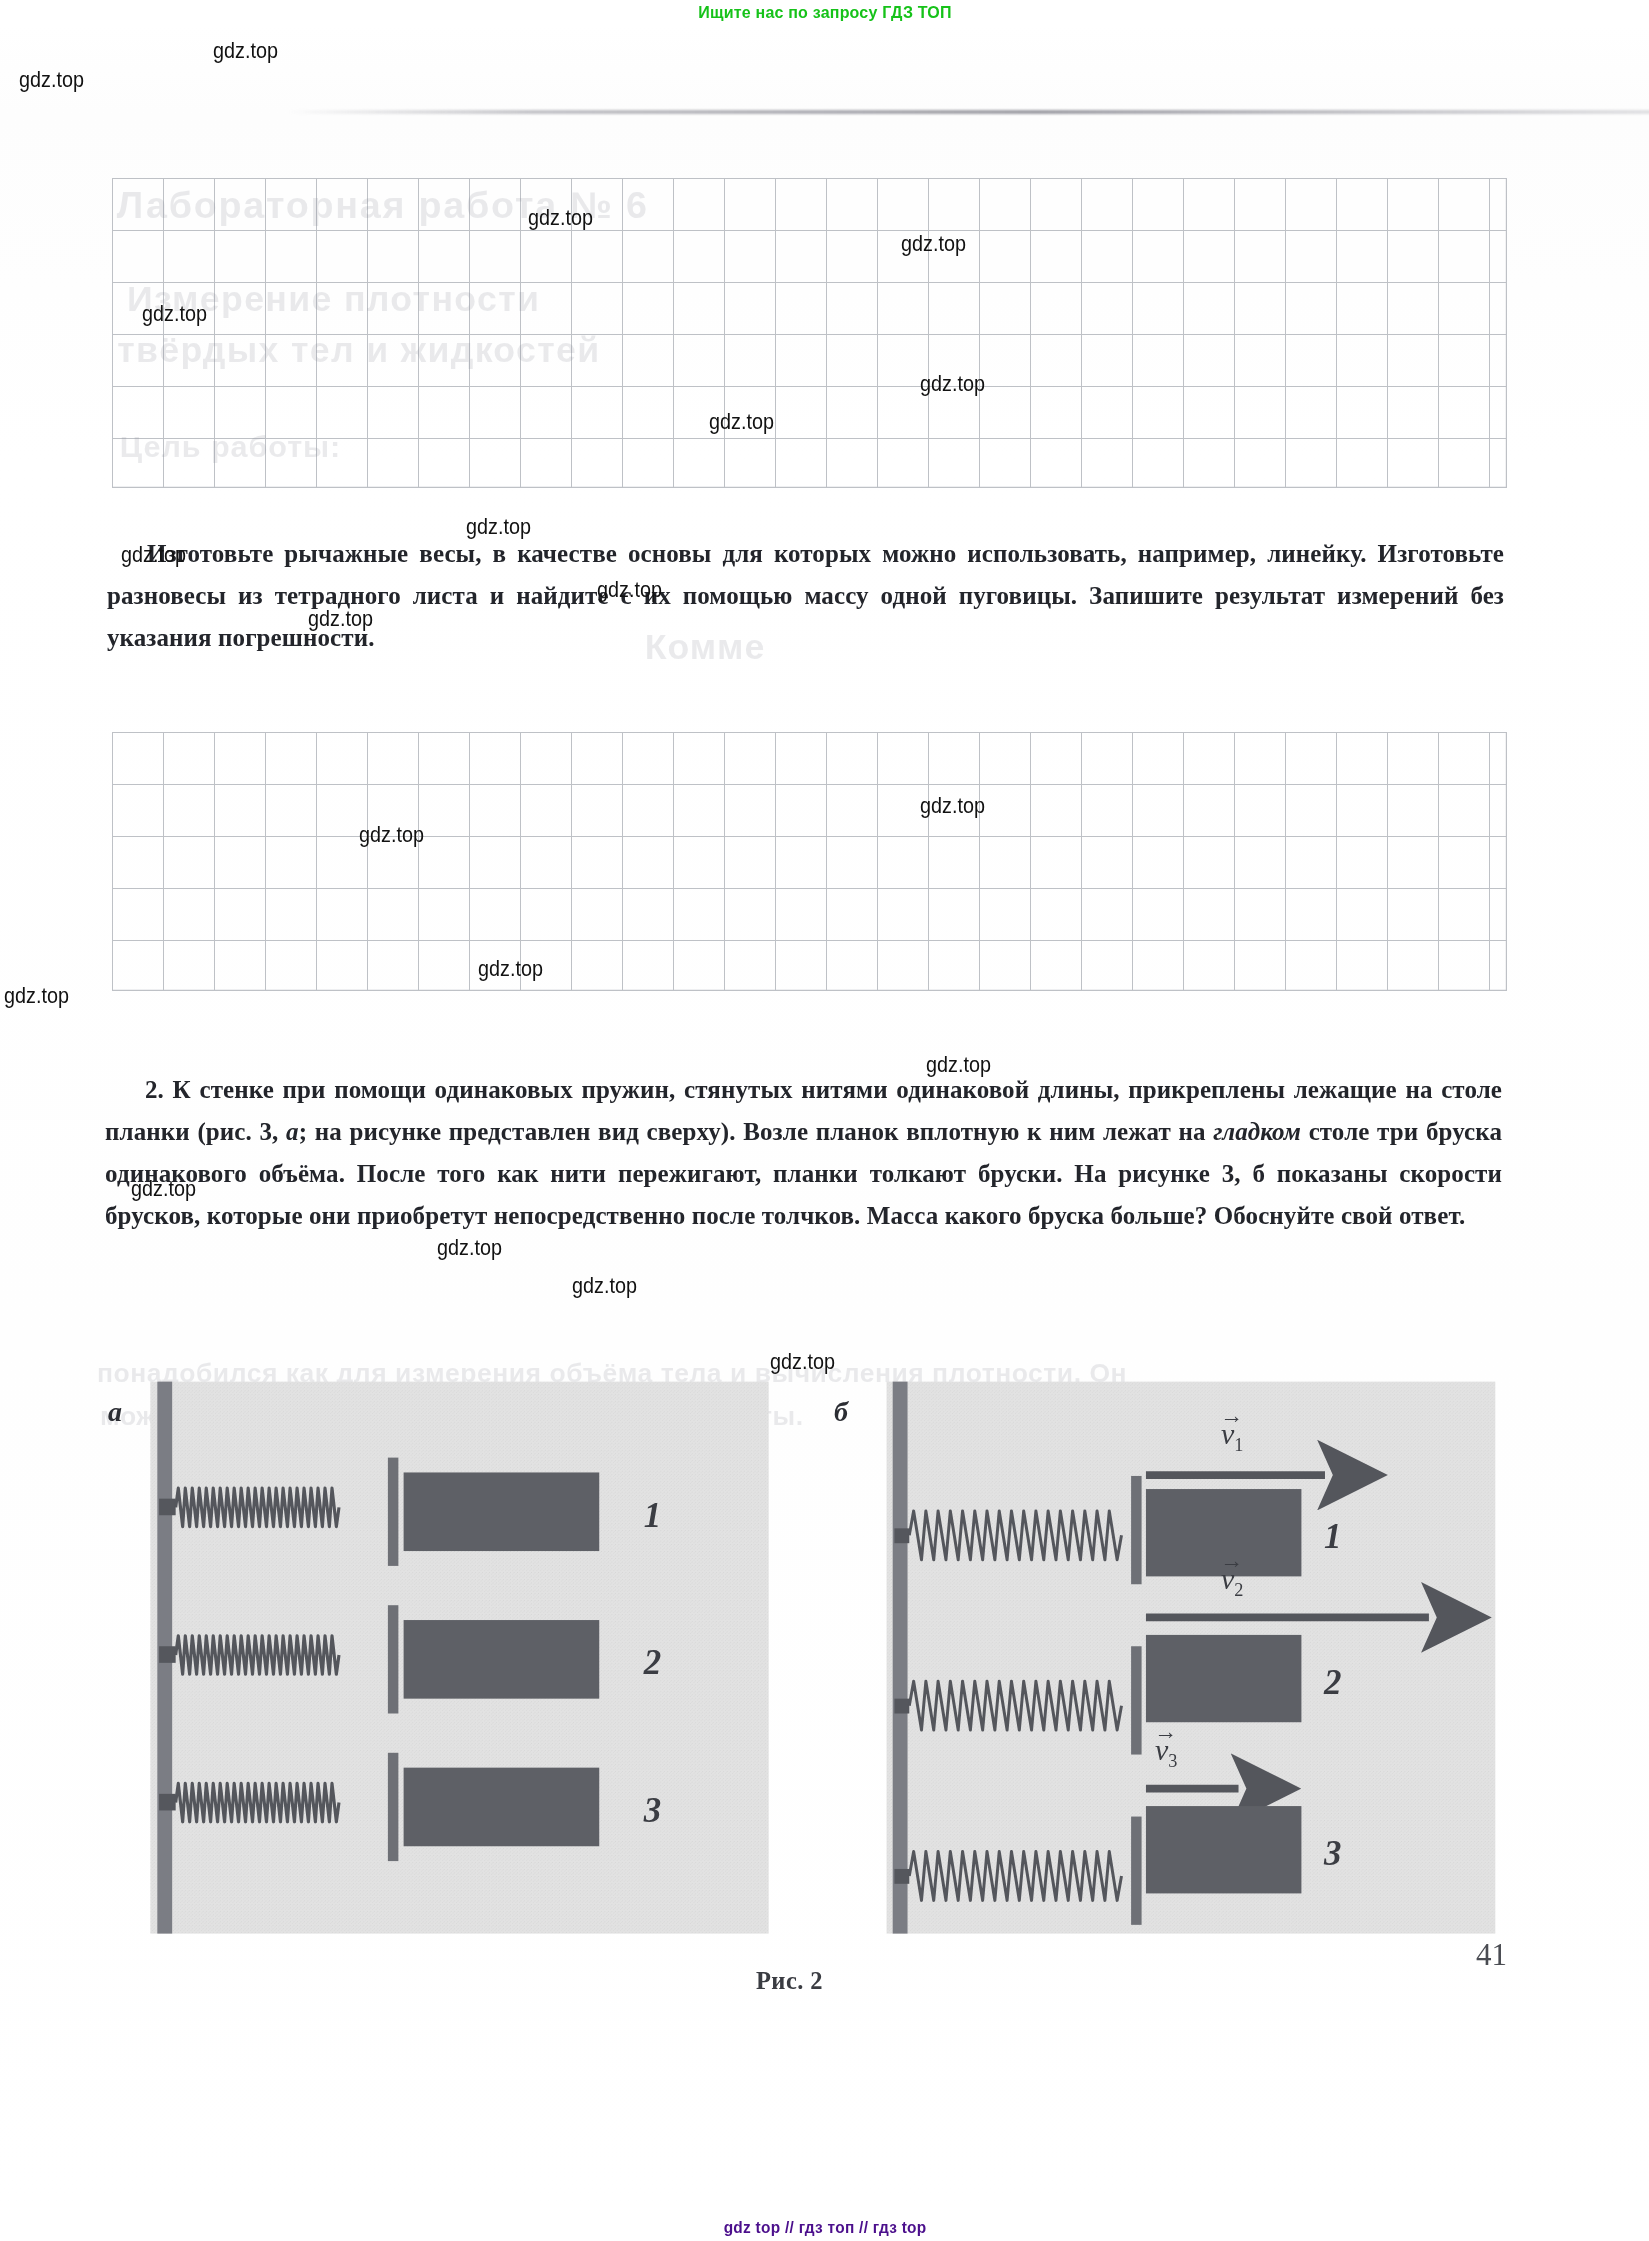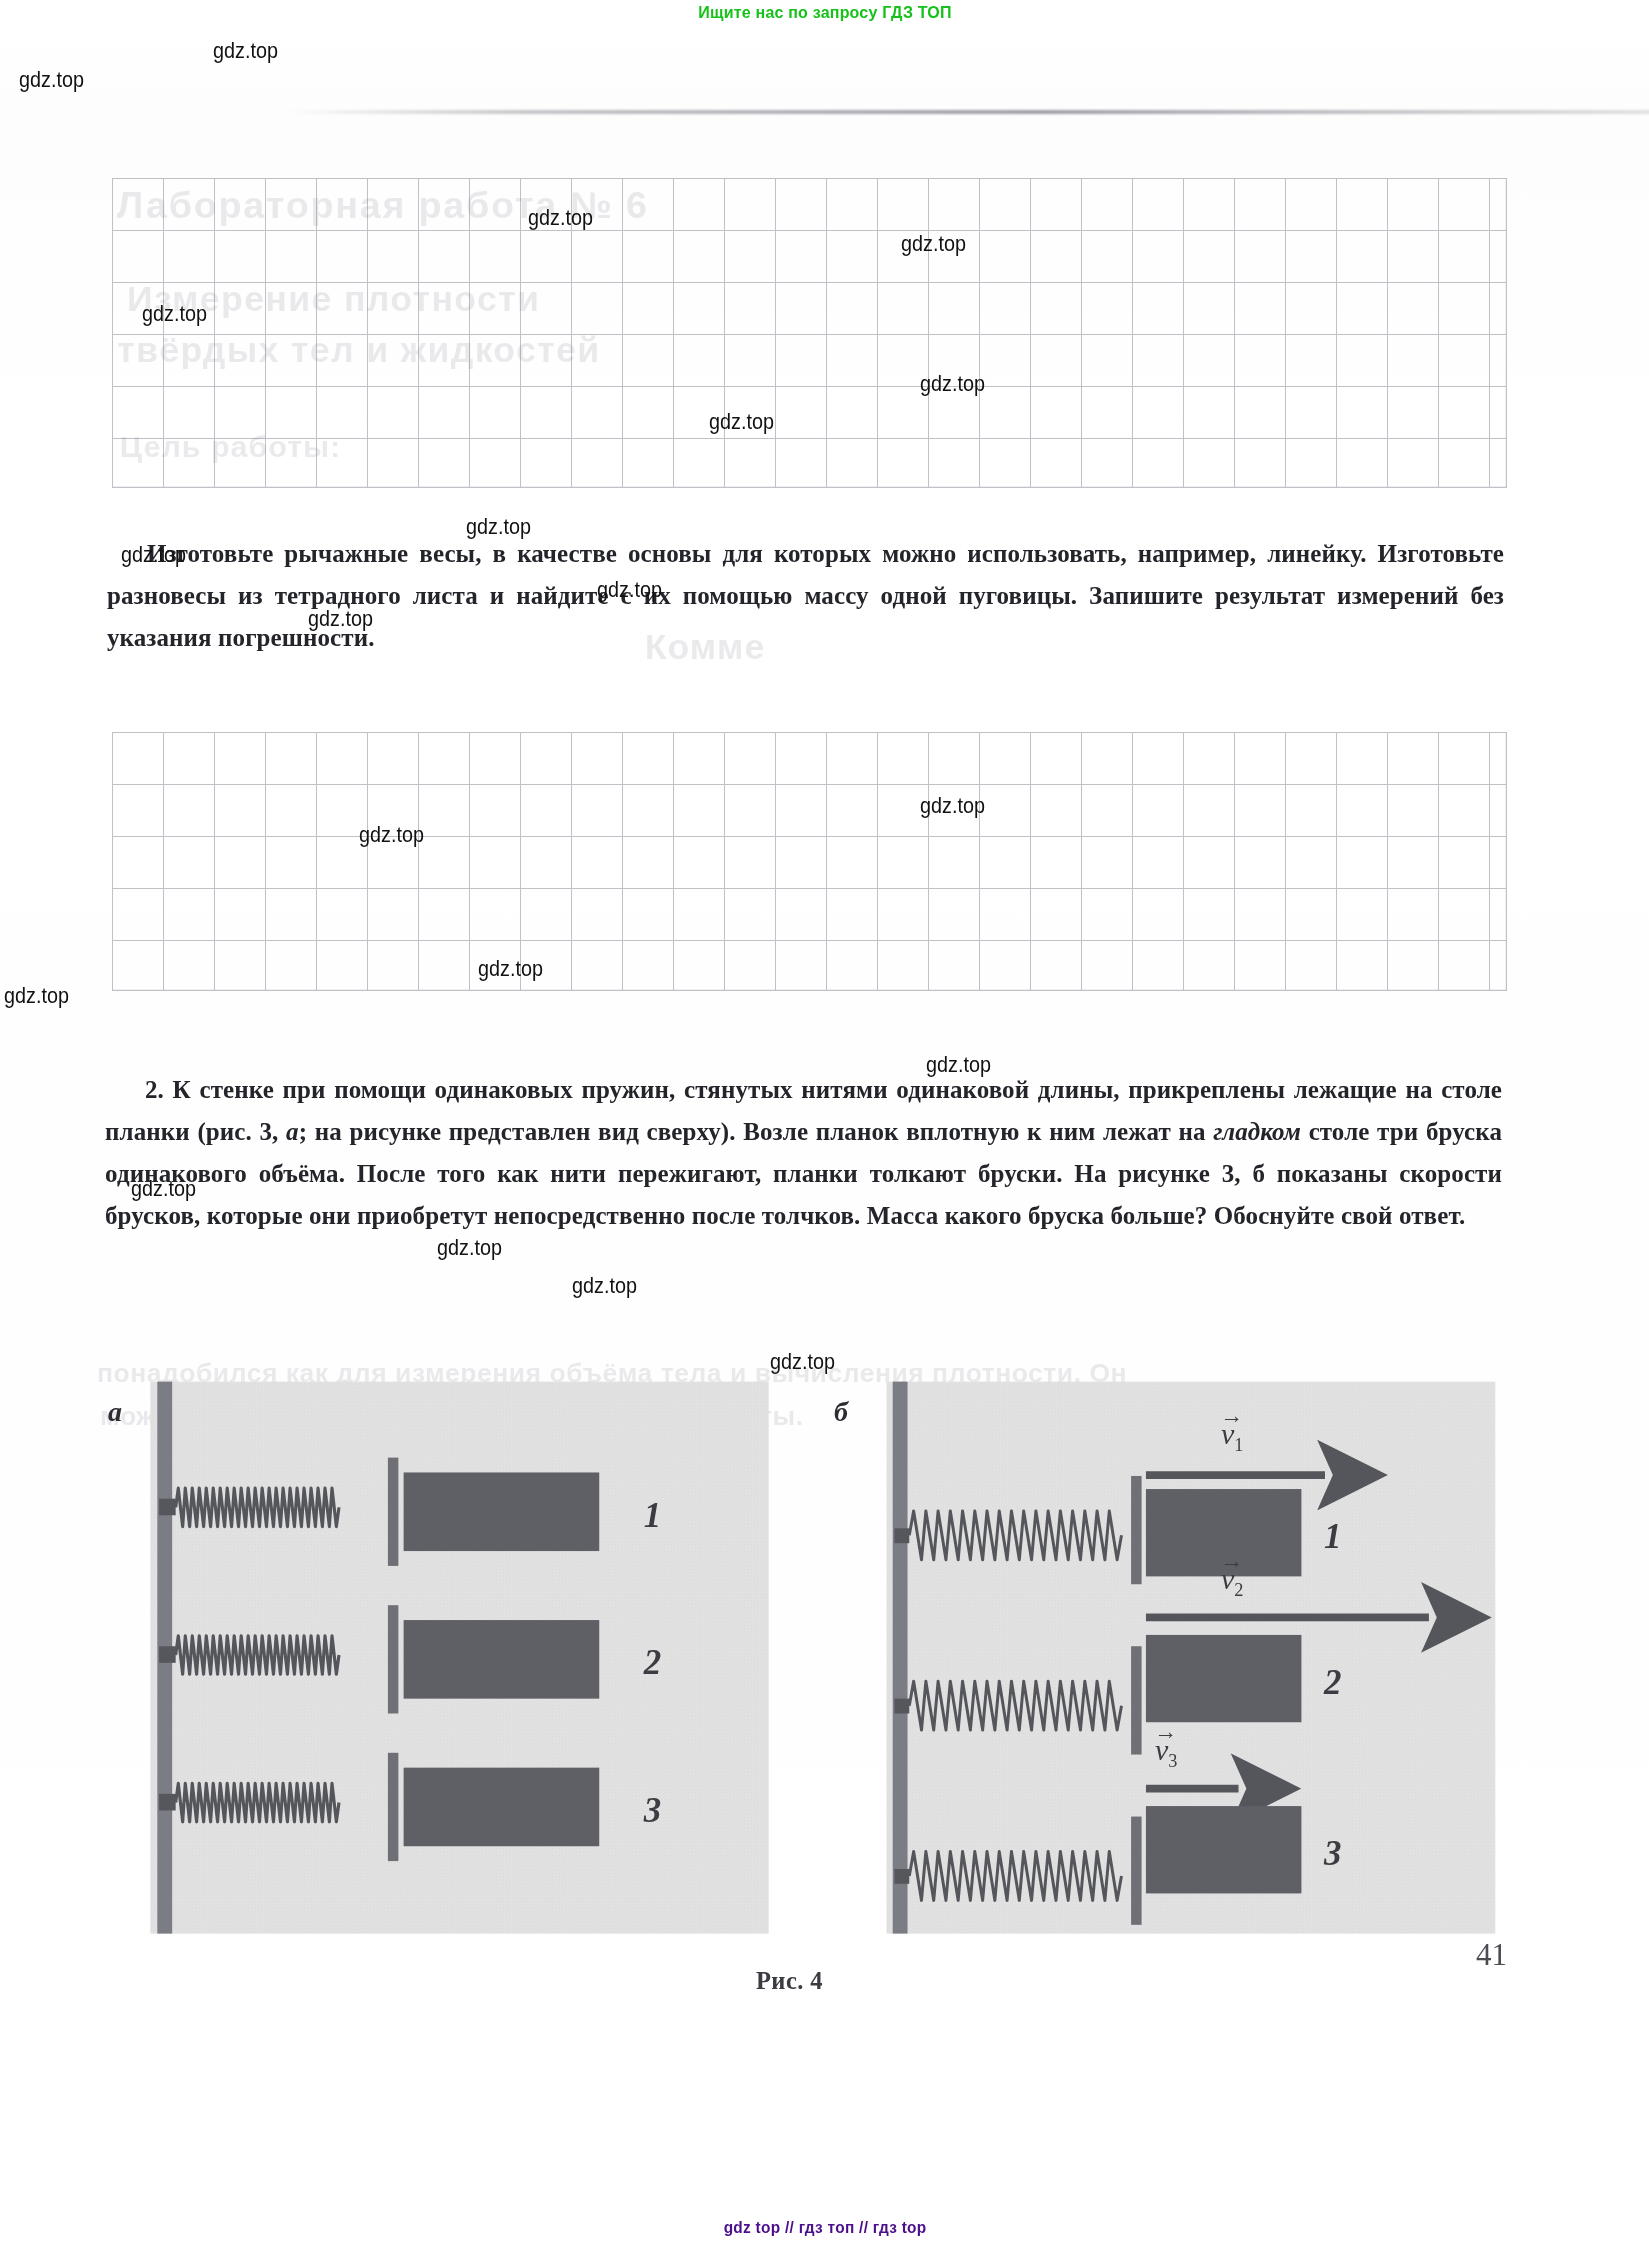--- a/index.html
+++ b/index.html
@@ -239,21 +239,21 @@
   <span style="position:relative;">v<span style="position:absolute;left:-0.9px;top:-14px;font-size:23px;font-style:normal;">→</span></span><sub style="font-size:18.3px;font-style:normal;">2</sub>
 </div>
 <div style="position:absolute;left:1155px;top:1733px;font-family:'Liberation Serif',serif;
             font-size:30px;font-style:italic;color:#3b3d43;">
   <span style="position:relative;">v<span style="position:absolute;left:-0.9px;top:-14px;font-size:23px;font-style:normal;">→</span></span><sub style="font-size:18.3px;font-style:normal;">3</sub>
 </div>
 
 <div class="panel-letter" style="left:108px;top:1396px;">а</div>
 <div class="panel-letter" style="left:834px;top:1396px;">б</div>
 
-<div class="fig-caption" style="left:756px;top:1967px;">Рис. 4</div>
+<div class="fig-caption" style="left:756px;top:1967px;">Рис. 2</div>
 
 <div class="page-number" style="left:1476px;top:1937px;">41</div>
 
 <div id="watermark-layer">
     <div class="wm" style="left: 213px; top: 38px;">gdz.top</div>
     <div class="wm" style="left: 19px; top: 67px;">gdz.top</div>
     <div class="wm" style="left: 528px; top: 205px;">gdz.top</div>
     <div class="wm" style="left: 901px; top: 231px;">gdz.top</div>
     <div class="wm" style="left: 142px; top: 301px;">gdz.top</div>
     <div class="wm" style="left: 920px; top: 371px;">gdz.top</div>

